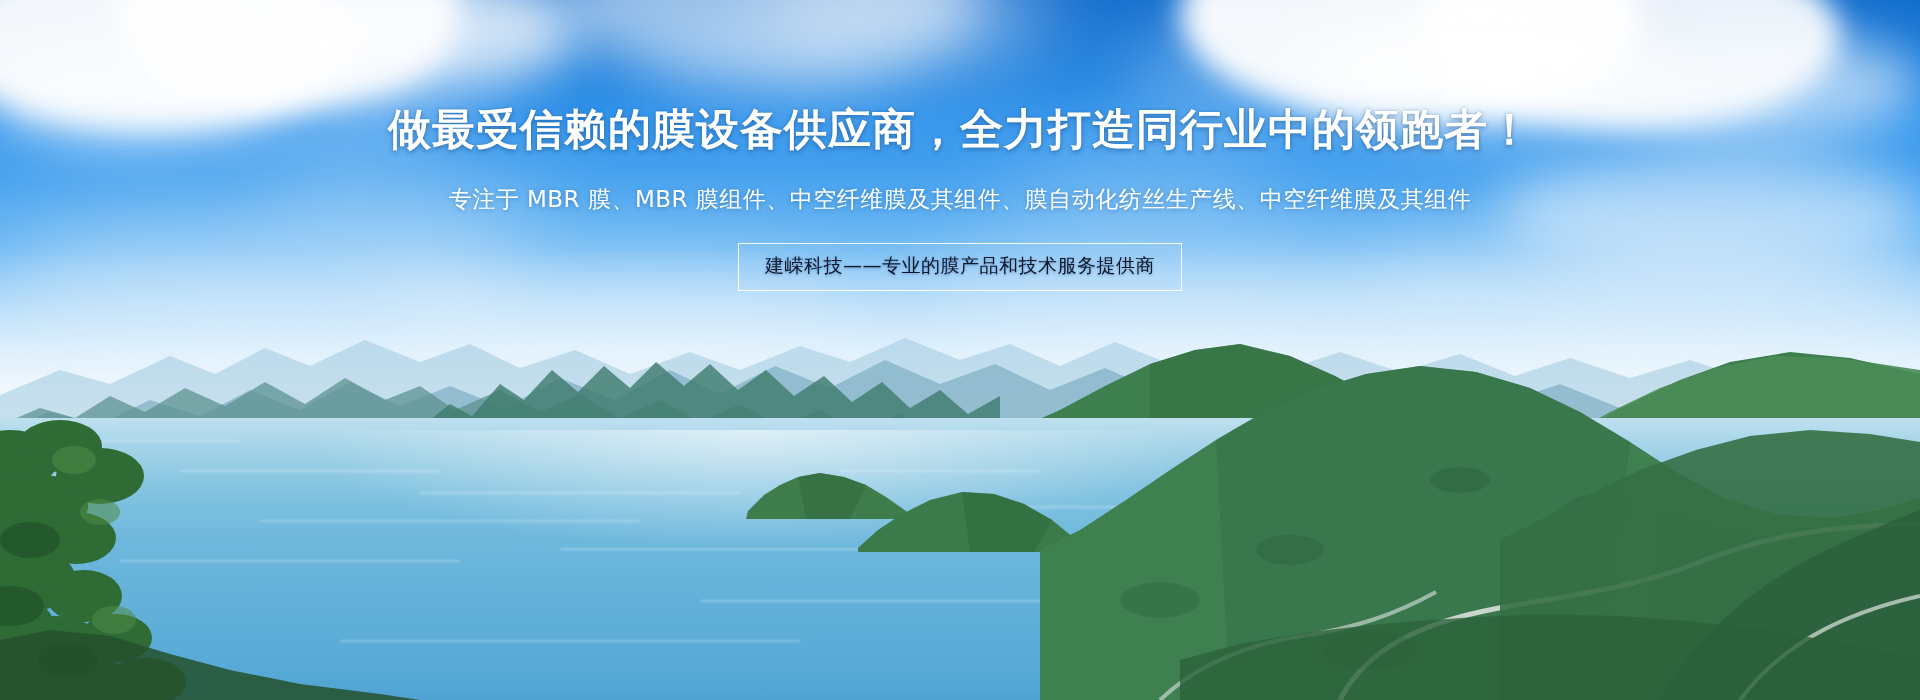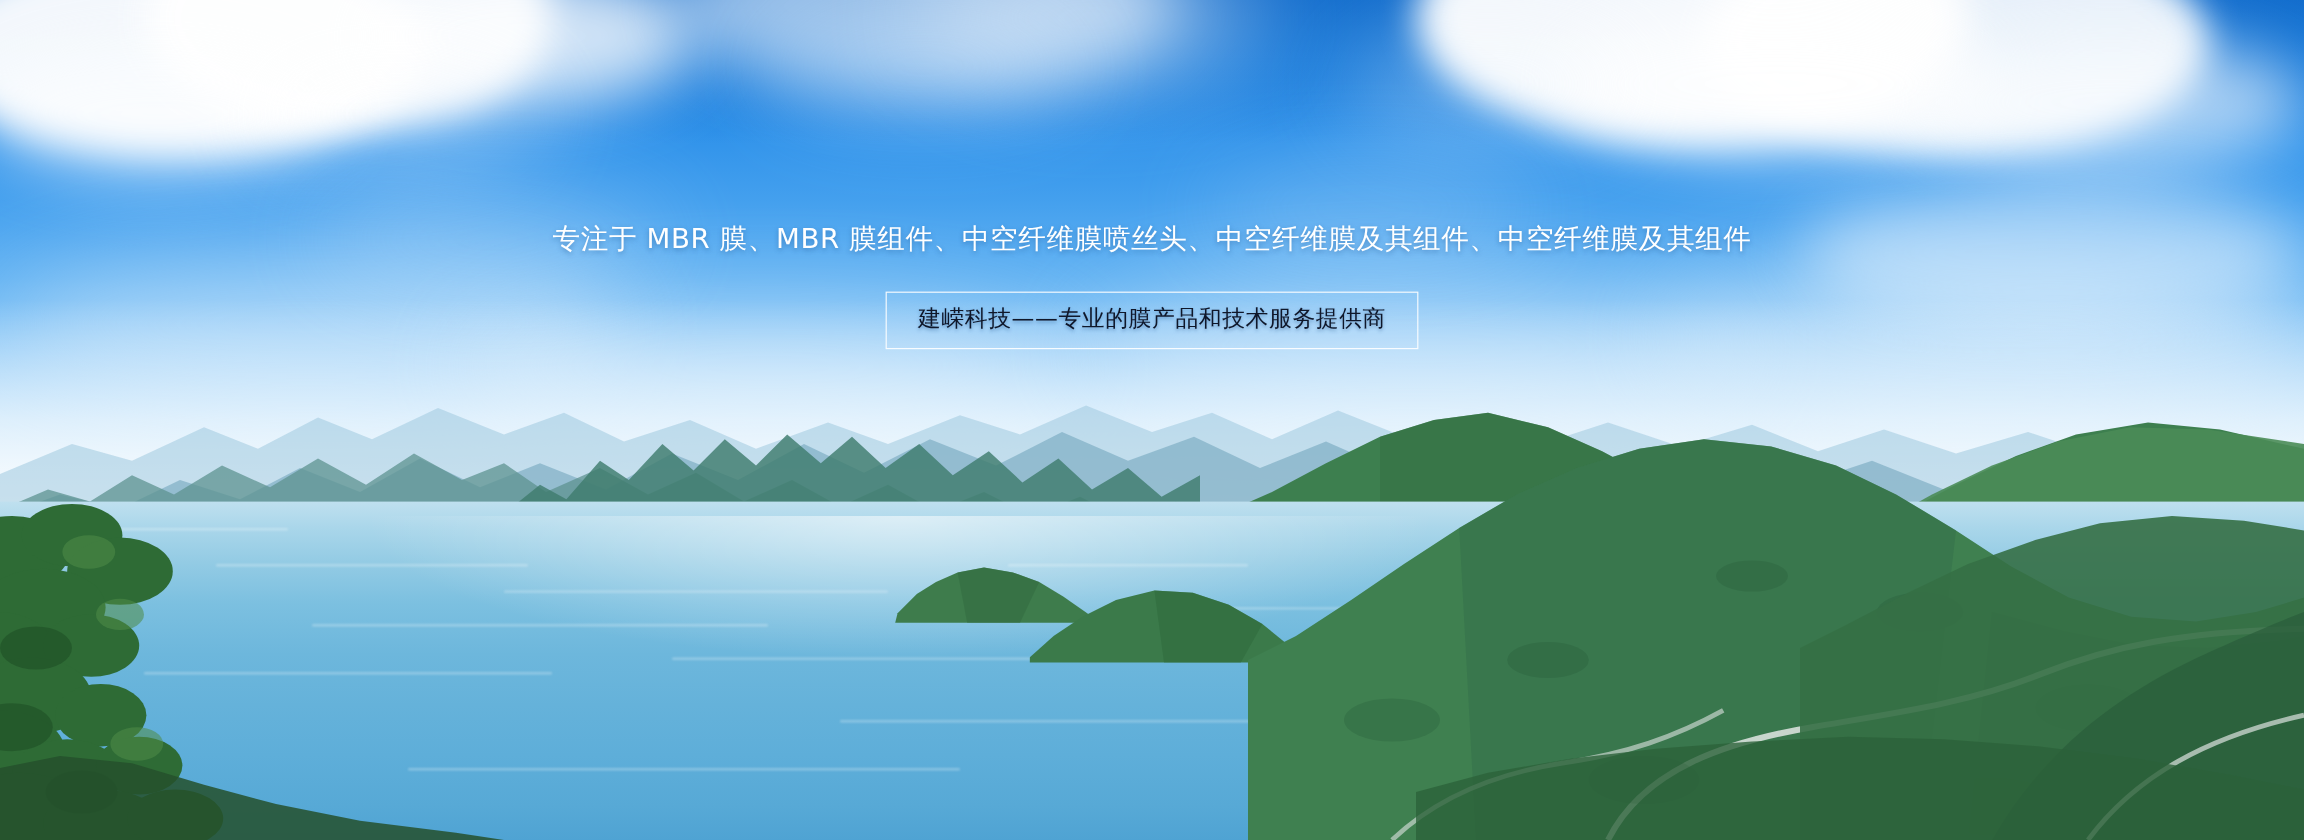--- a/index.html
+++ b/index.html
@@ -294,22 +294,23 @@
     <path d="M0,40 L50,30 L110,36 L170,54 L230,70 L300,84 L380,94 L420,100 L0,100 Z" fill="#24502c" opacity="0.85"></path>
   </svg>
 
   <svg class="fg" style="left:1180px; top:560px; width:740px; height:140px;" viewBox="0 0 740 140" preserveAspectRatio="none">
     <path d="M0,100 L60,84 L130,72 L200,64 L280,58 L360,54 L440,56 L520,62
              L600,72 L680,86 L740,98 L740,140 L0,140 Z" fill="#2c6239" opacity="0.8"></path>
   </svg>
 
   <div class="hero-text">
 
-
-    <div class="subline">专注于 MBR 膜、MBR 膜组件、中空纤维膜喷丝头、中空纤维膜及其组件、中空纤维膜及其组件</div>
+    <div class="headline">做最受信赖的膜设备供应商，全力打造同行业中的领跑者！</div>
+
+    <div class="subline">专注于 MBR 膜、MBR 膜组件、中空纤维膜及其组件、膜自动化纺丝生产线、中空纤维膜及其组件</div>
 
     <div class="tagbox-wrap">
       <div class="tagbox">建嵘科技——专业的膜产品和技术服务提供商</div>
     </div>
 
   </div>
 
 </div>
 
 </body></html>

